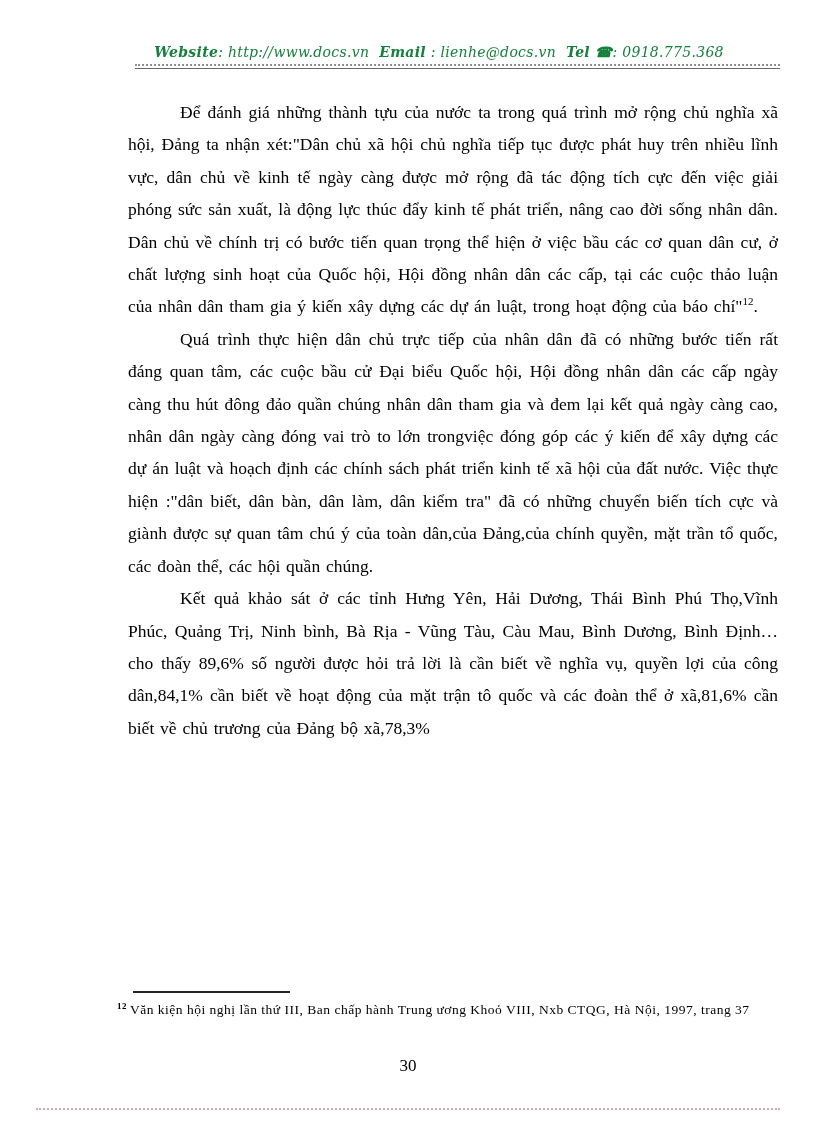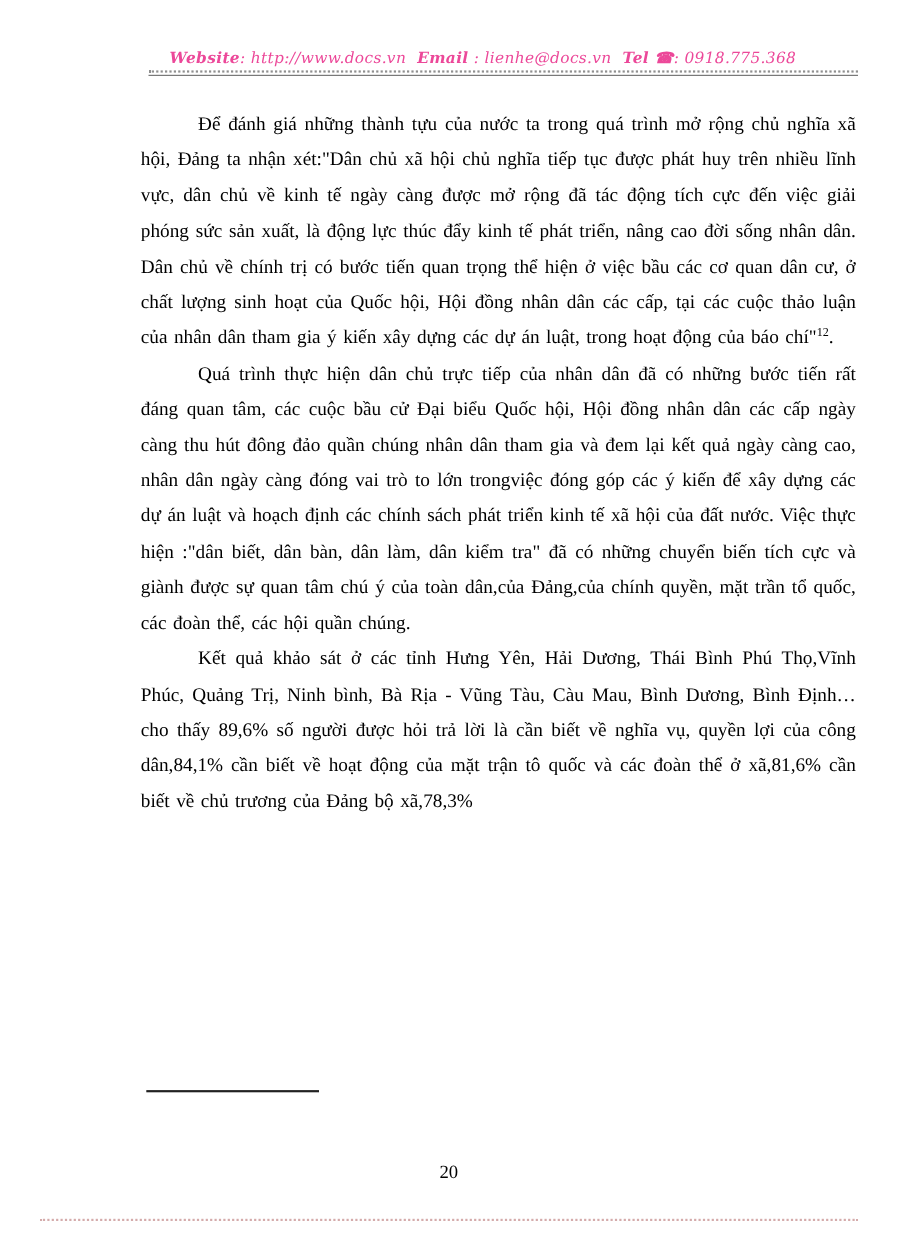--- a/index.html
+++ b/index.html
@@ -17,21 +17,21 @@
     position: absolute;
     top: 44px;
     left: 0;
     width: 100%;
     padding-left: 72px;
     box-sizing: border-box;
     text-align: center;
     font-family: "DejaVu Serif", serif;
     font-style: italic;
     font-size: 14px;
-    color: #ec4899;
+    color: #15803d;
     letter-spacing: 0.3px;
     white-space: nowrap;
   }
   .header .hseg { margin-right: 10px; }
   .header .hlabel { font-weight: bold; }
   .header-rule {
     position: absolute;
     top: 64px;
     left: 135px;
     width: 645px;
@@ -110,17 +110,20 @@
   </div>
   <div class="header-rule"></div>
 
   <div class="body-text">
     <p><span>Để đánh giá những thành tựu của nước ta trong quá trình mở rộng chủ nghĩa xã hội, Đảng ta nhận xét:"Dân chủ xã hội chủ nghĩa tiếp tục được phát huy trên nhiều lĩnh vực, dân chủ về kinh tế ngày càng được mở rộng đã tác động tích cực đến việc giải phóng sức sản xuất, là động lực thúc đẩy kinh tế phát triển, nâng cao đời sống nhân dân. Dân chủ về chính trị có bước tiến quan trọng thể hiện ở việc bầu các cơ quan dân cư, ở chất lượng sinh hoạt của Quốc hội, Hội đồng nhân dân các cấp, tại các cuộc thảo luận của nhân dân tham gia ý kiến xây dựng các dự án luật, trong hoạt động của báo chí"</span><span class="fn-ref">12</span><span>.</span></p>
     <p>Quá trình thực hiện dân chủ trực tiếp của nhân dân đã có những bước tiến rất đáng quan tâm, các cuộc bầu cử Đại biểu Quốc hội, Hội đồng nhân dân các cấp ngày càng thu hút đông đảo quần chúng nhân dân tham gia và đem lại kết quả ngày càng cao, nhân dân ngày càng đóng vai trò to lớn trongviệc đóng góp các ý kiến để xây dựng các dự án luật và hoạch định các chính sách phát triển kinh tế xã hội của đất nước. Việc thực hiện :"dân biết, dân bàn, dân làm, dân kiểm tra" đã có những chuyển biến tích cực và giành được sự quan tâm chú ý của toàn dân,của Đảng,của chính quyền, mặt trần tổ quốc, các đoàn thể, các hội quần chúng.</p>
     <p>Kết quả khảo sát ở các tỉnh Hưng Yên, Hải Dương, Thái Bình Phú Thọ,Vĩnh Phúc, Quảng Trị, Ninh bình, Bà Rịa - Vũng Tàu, Càu Mau, Bình Dương, Bình Định… cho thấy 89,6% số người được hỏi trả lời là cần biết về nghĩa vụ, quyền lợi của công dân,84,1% cần biết về hoạt động của mặt trận tô quốc và các đoàn thể ở xã,81,6% cần biết về chủ trương của Đảng bộ xã,78,3%</p>
   </div>
 
   <div class="footnote-sep"></div>
+  <div class="footnote">
+    <span class="fn-marker">12</span><span>Văn kiện hội nghị lần thứ III, Ban chấp hành Trung ương Khoỏ VIII, Nxb CTQG, Hà Nội, 1997, trang 37</span>
+  </div>
 
-  <div class="page-number">20</div>
+  <div class="page-number">30</div>
   <div class="bottom-rule"></div>
 
 </div>
 
 </body></html>

